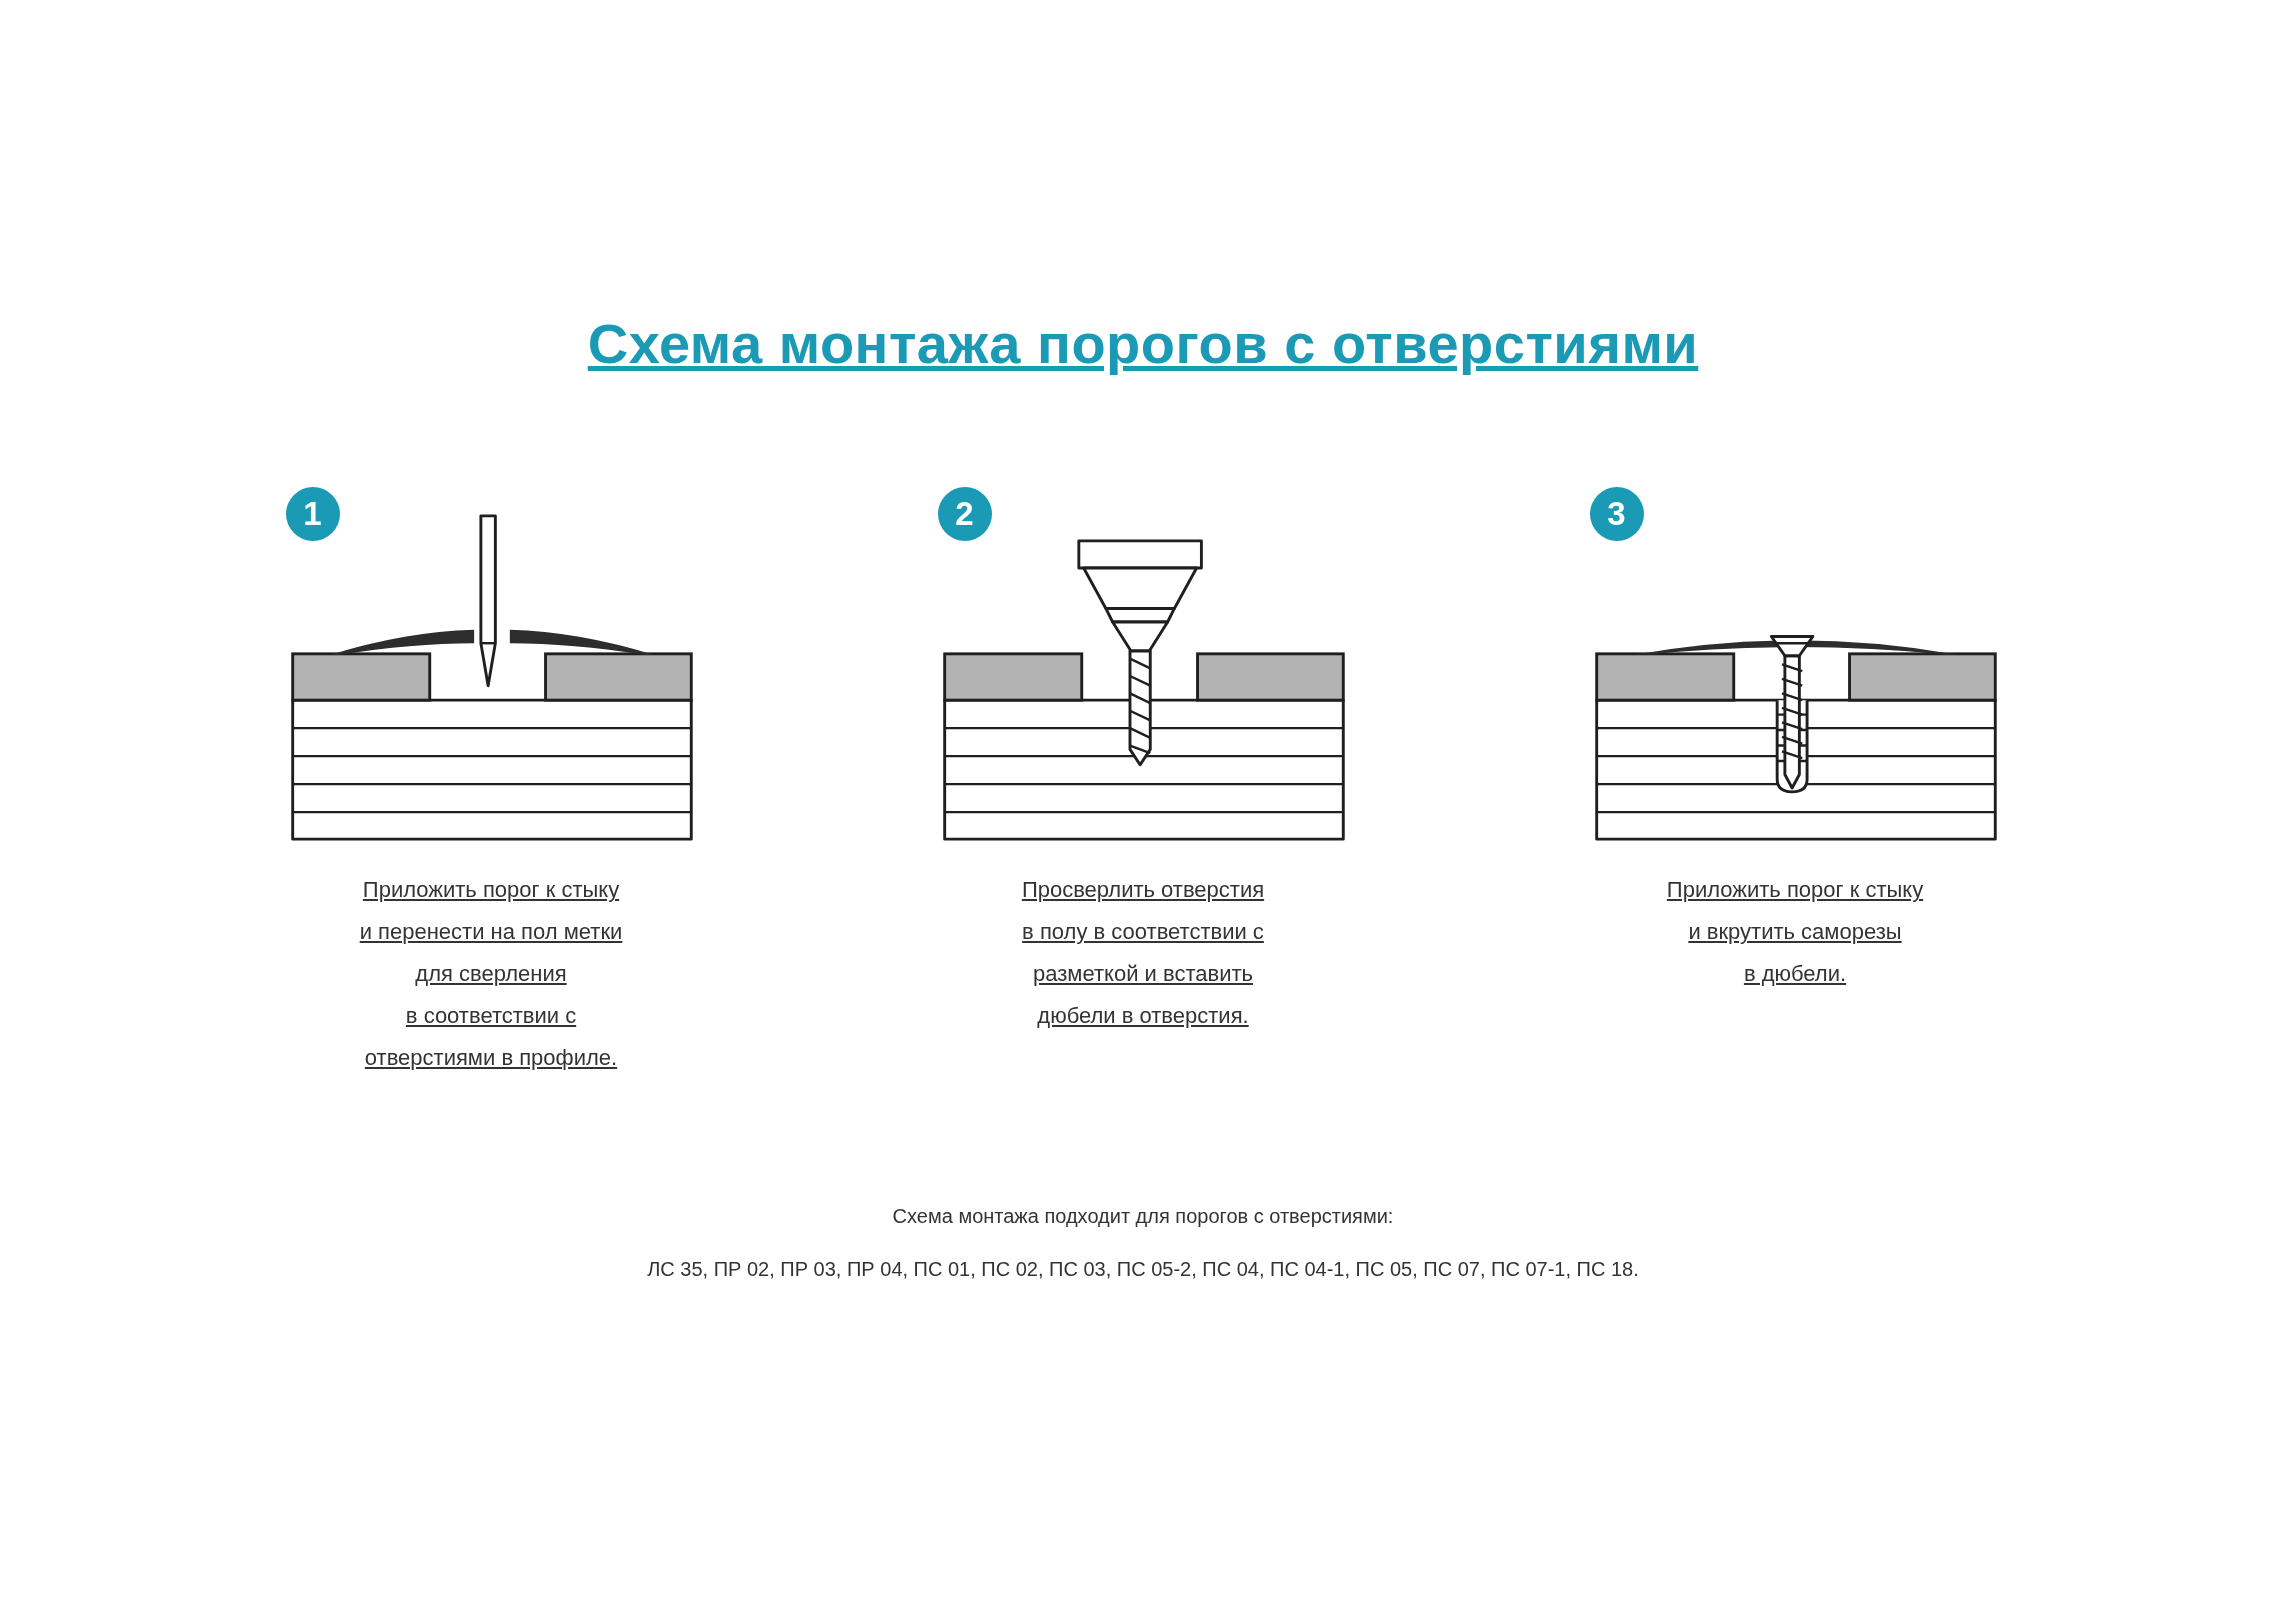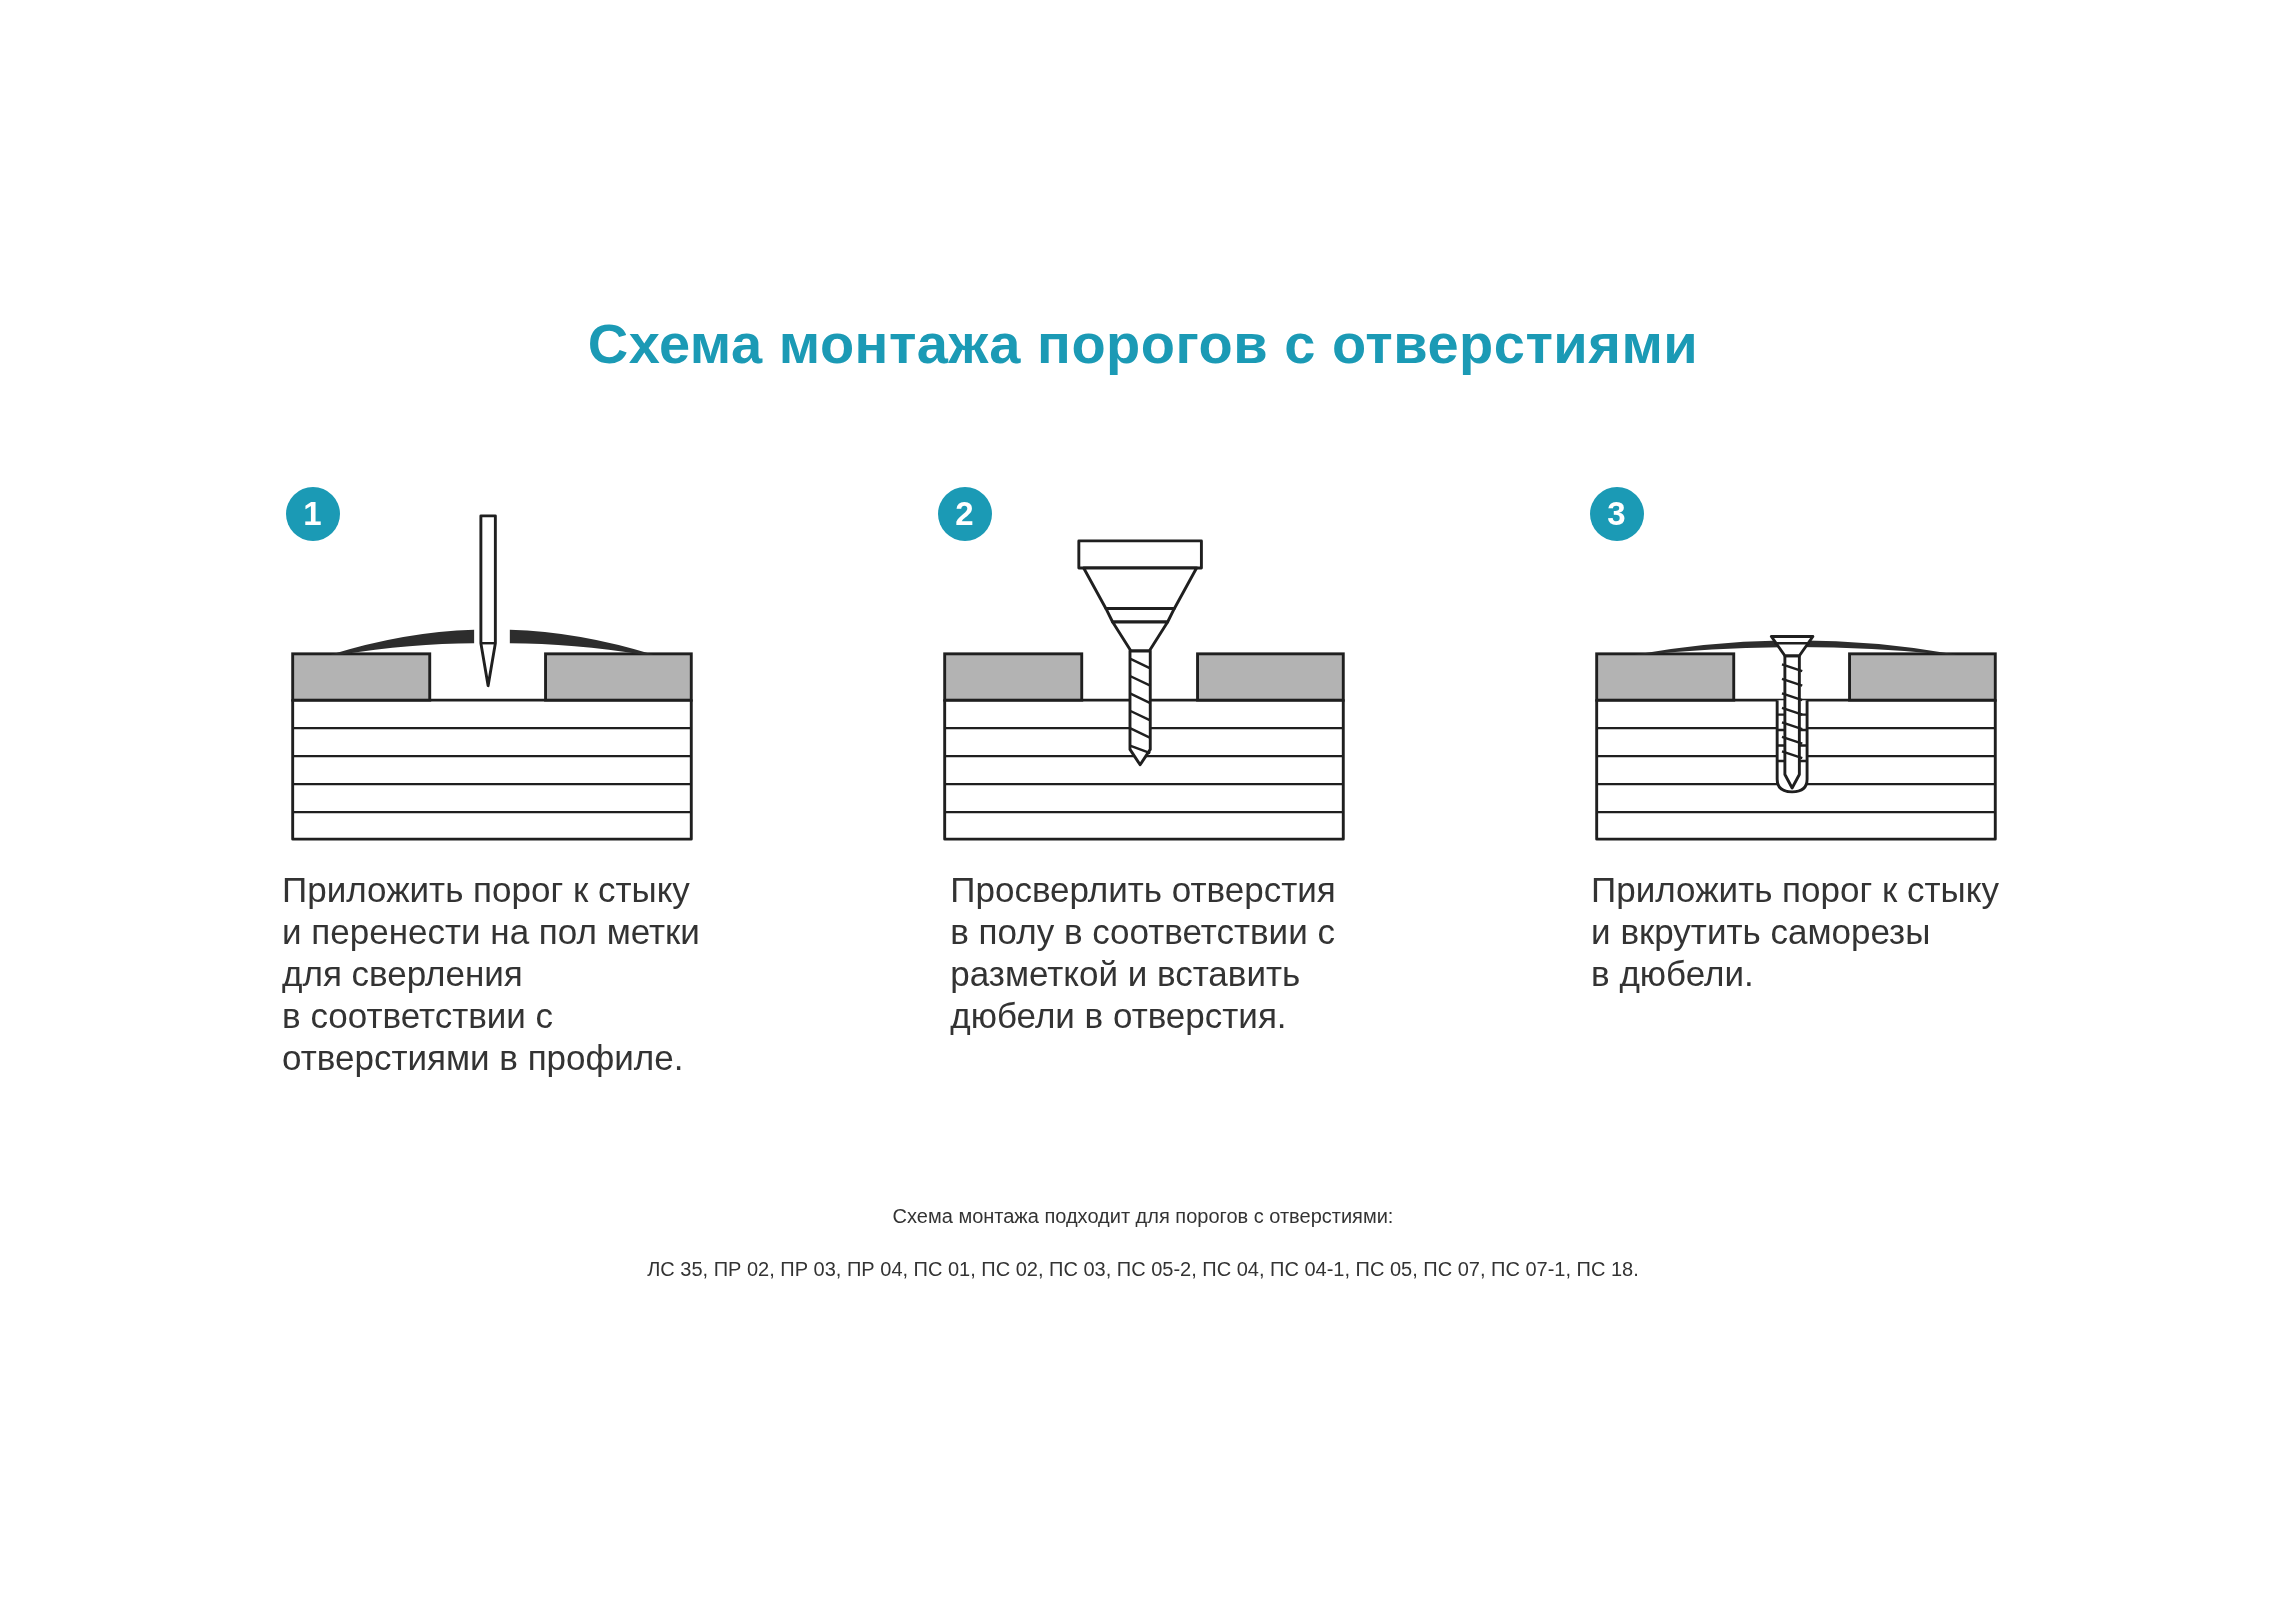--- a/index.html
+++ b/index.html
@@ -14,20 +14,21 @@
   .title {
     position: absolute;
     top: 311px;
     left: 0;
     width: 100%;
     text-align: center;
     font-size: 56px;
     font-weight: 700;
     letter-spacing: 0.5px;
     color: var(--accent, #1b9ab5);
+    text-decoration: underline;
   }
   .steps {
     position: absolute;
     top: 489px;
     left: 0;
     width: 100%;
     display: flex;
     justify-content: center;
     gap: 53px;
   }
@@ -49,25 +50,26 @@
     color: #ffffff;
     display: flex;
     align-items: center;
     justify-content: center;
     font-size: 33px;
     font-weight: 700;
   }
   .illus { display: block; margin-top: 19.3px; }
   .caption {
     margin-top: 23px;
-    font-size: 35px;
+    font-size: 22px;
     line-height: 42px;
-    text-align: left;
+    text-align: center;
     color: var(--text, #333333);
     white-space: pre-line;
+    text-decoration: underline;
   }
   .footer {
     position: absolute;
     top: 1190px;
     left: 0;
     width: 100%;
     text-align: center;
     font-size: 20px;
     line-height: 53px;
     color: var(--text, #333333);

